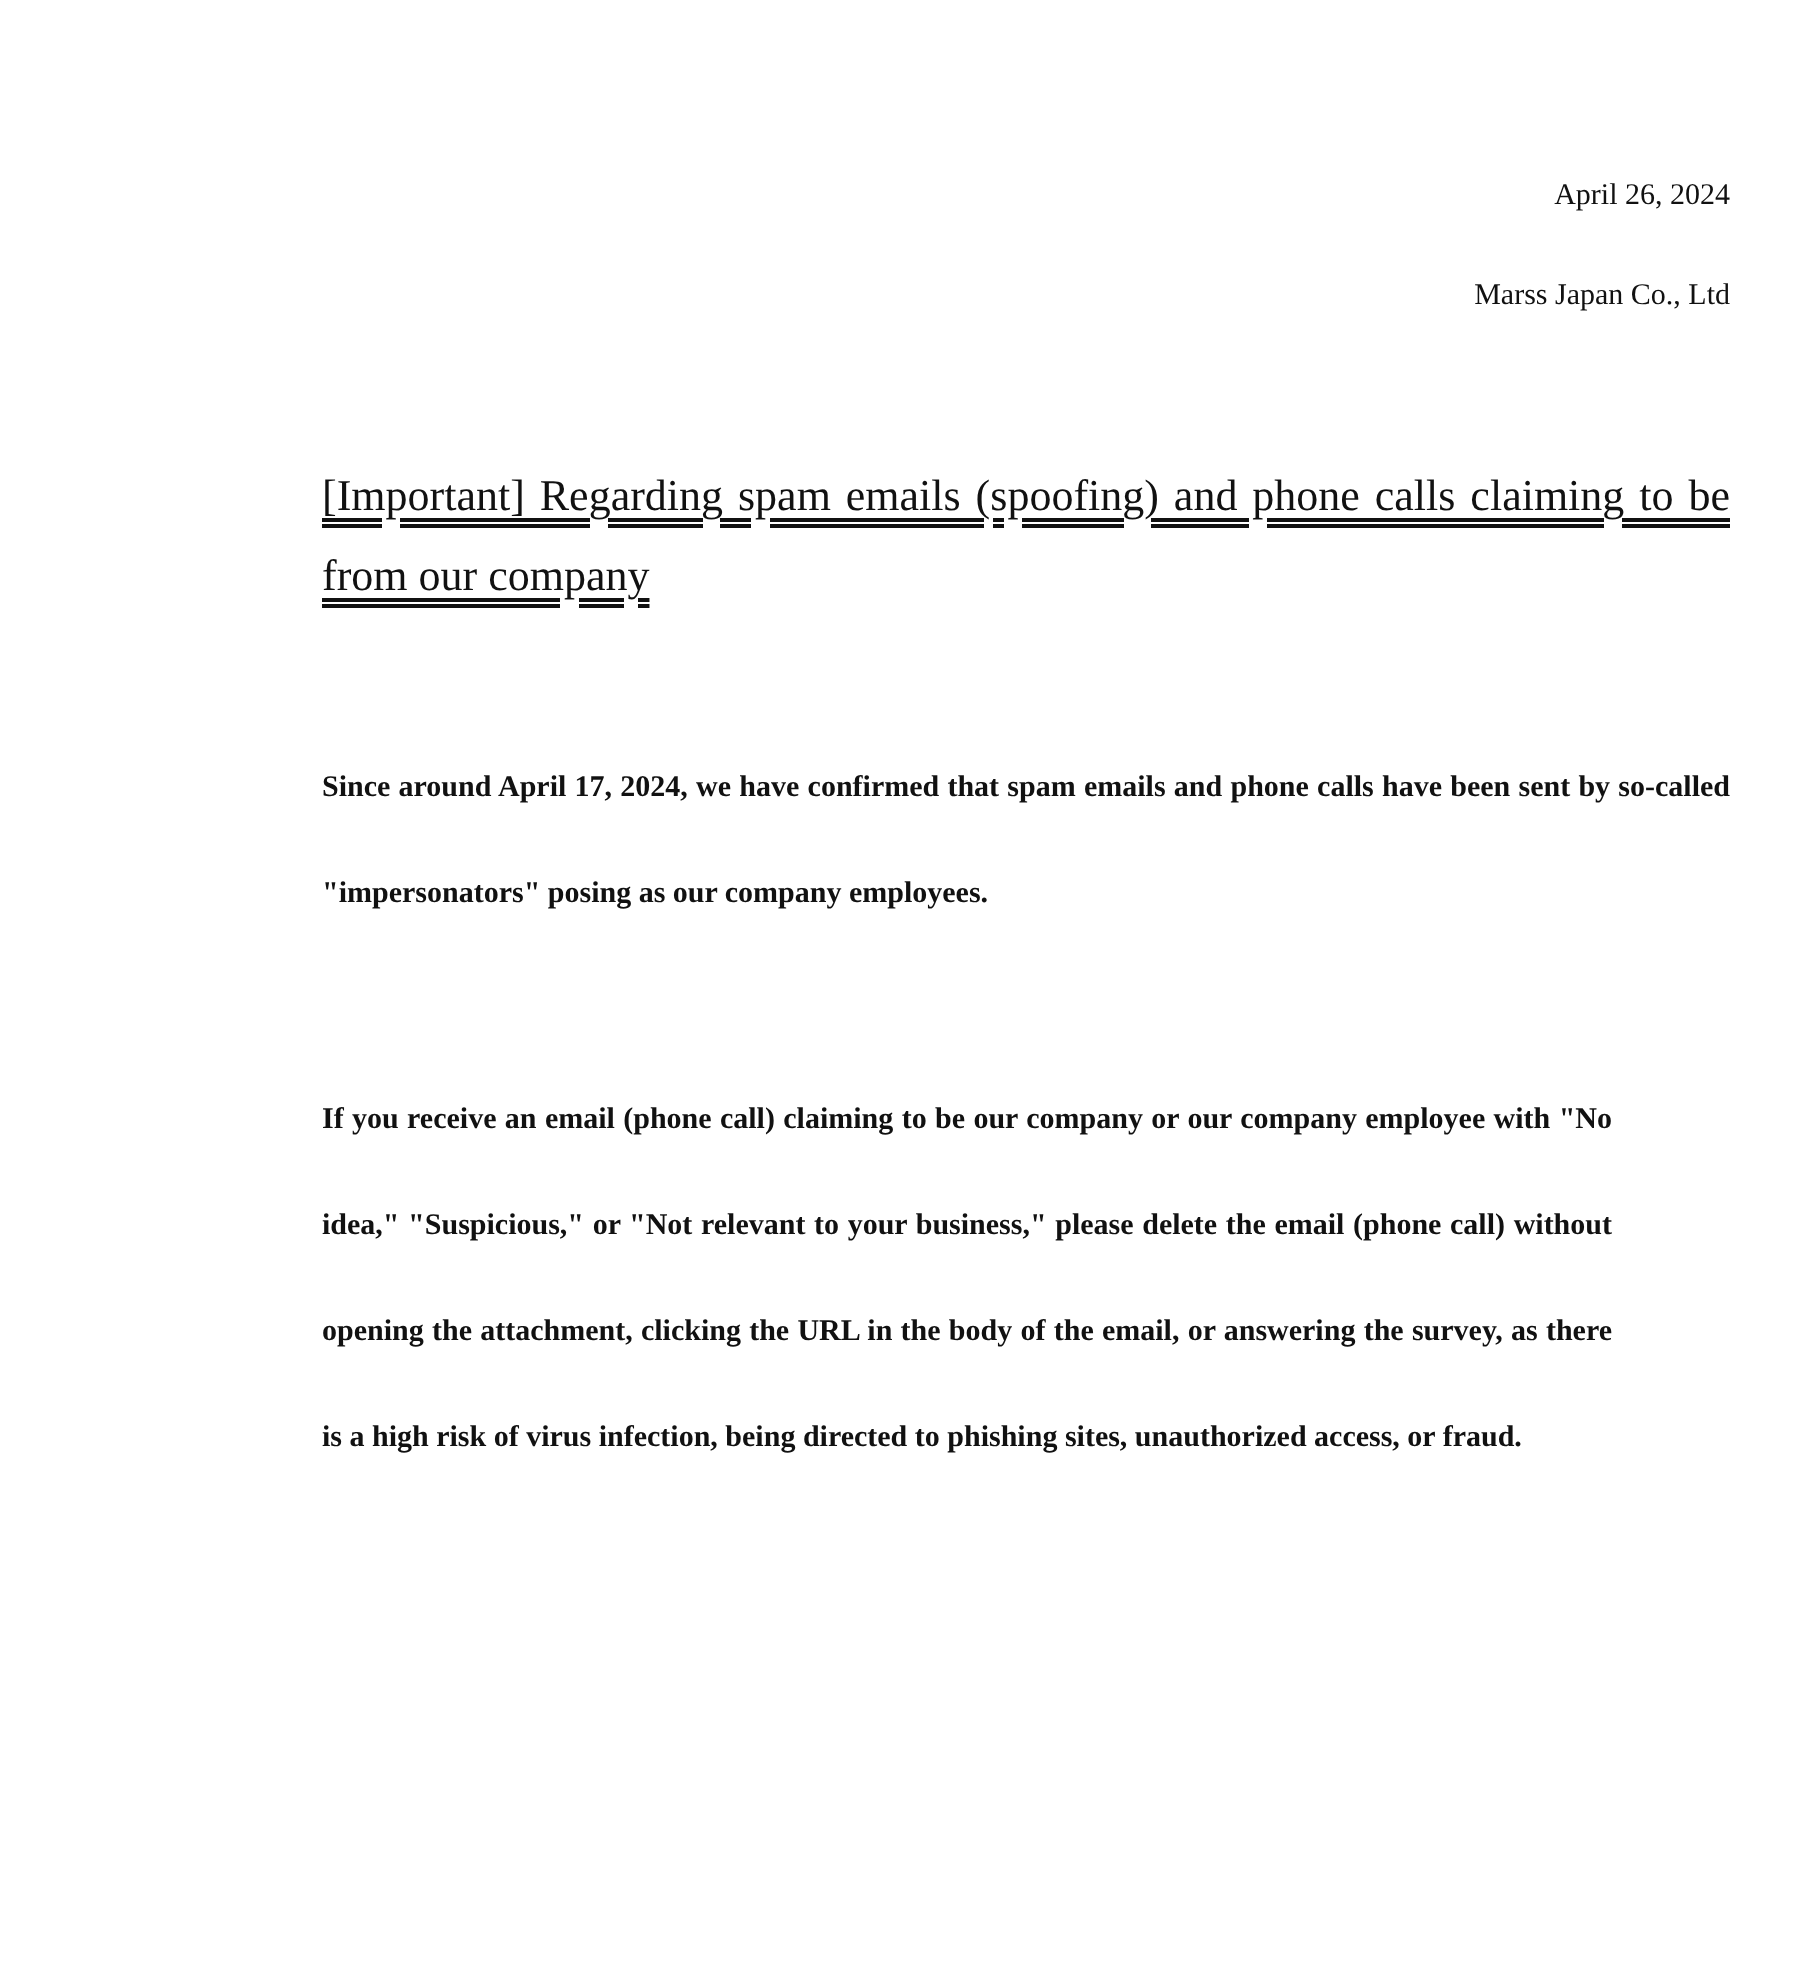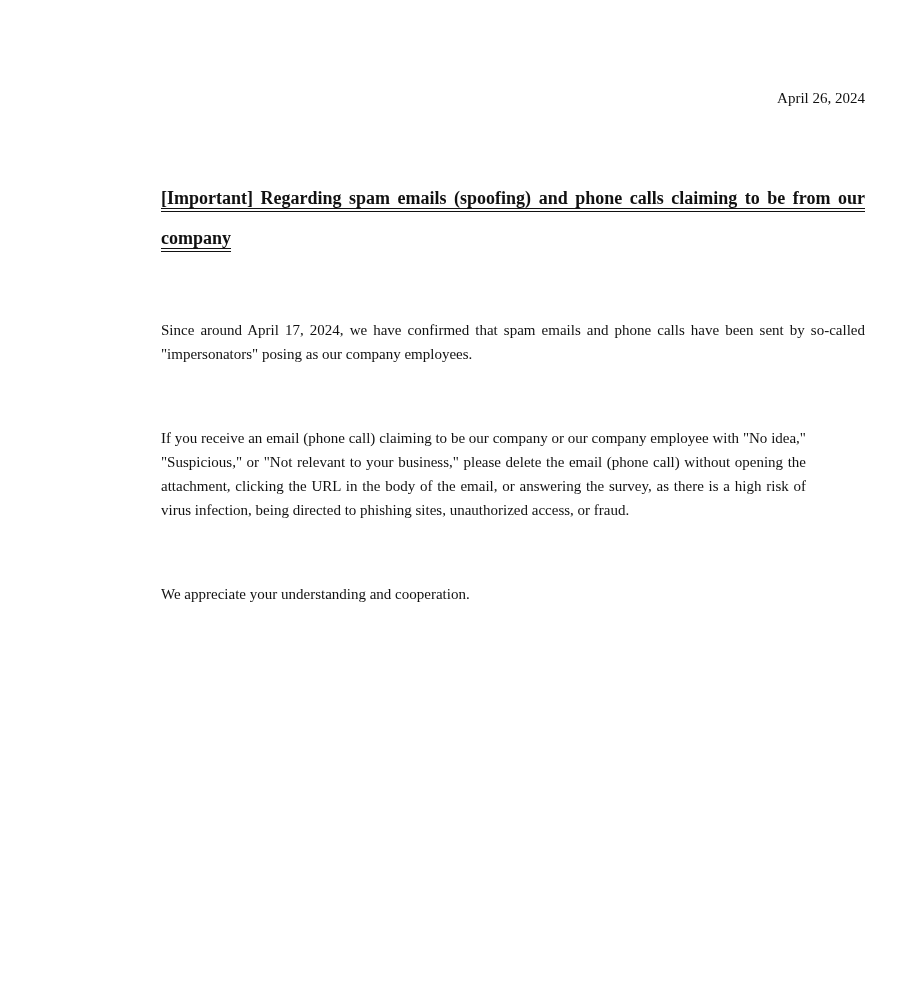--- a/index.html
+++ b/index.html
@@ -27,62 +27,63 @@
   }
   .doc-line {
     font-size: 15px;
     line-height: 40px;
     margin: 0 0 10px 0;
   }
   .right {
     text-align: right;
   }
   .doc-title {
-    font-size: 18px;
-    font-weight: bold;
+    font-size: 22px;
+    font-weight: normal;
     line-height: 40px;
     margin: 0 0 10px 0;
     text-align: justify;
     text-decoration-line: underline;
     text-decoration-style: double;
     text-underline-offset: 4px;
   }
   .body-para {
     font-size: 15px;
-    line-height: 24px;
+    line-height: 53px;
     margin: 0 0 10px 0;
     text-align: justify;
+    font-weight: bold;
   }
   .body-para.narrow {
     padding-right: 59px; 
   }
   .blank-line {
     height: 40px;
     margin: 0 0 10px 0;
   }
 </style>
 </head>
 <body>
 
 <div class="page">
 
   <div class="doc-line right">April 26, 2024</div>
 
+  <div class="doc-line right">Marss Japan Co., Ltd</div>
 
   <div class="blank-line"></div>
 
   <h1 class="doc-title">[Important] Regarding spam emails (spoofing) and phone calls claiming to be from our company</h1>
 
   <div class="blank-line"></div>
 
   <p class="body-para">Since around April 17, 2024, we have confirmed that spam emails and phone calls have been sent by so-called "impersonators" posing as our company employees.</p>
 
 
   <div class="blank-line"></div>
 
 
   <p class="body-para narrow">If you receive an email (phone call) claiming to be our company or our company employee with "No idea," "Suspicious," or "Not relevant to your business," please delete the email (phone call) without opening the attachment, clicking the URL in the body of the email, or answering the survey, as there is a high risk of virus infection, being directed to phishing sites, unauthorized access, or fraud.</p>
 
   <div class="blank-line"></div>
 
-  <p class="body-para">We appreciate your understanding and cooperation.</p>
 
 </div>
 
 </body></html>

